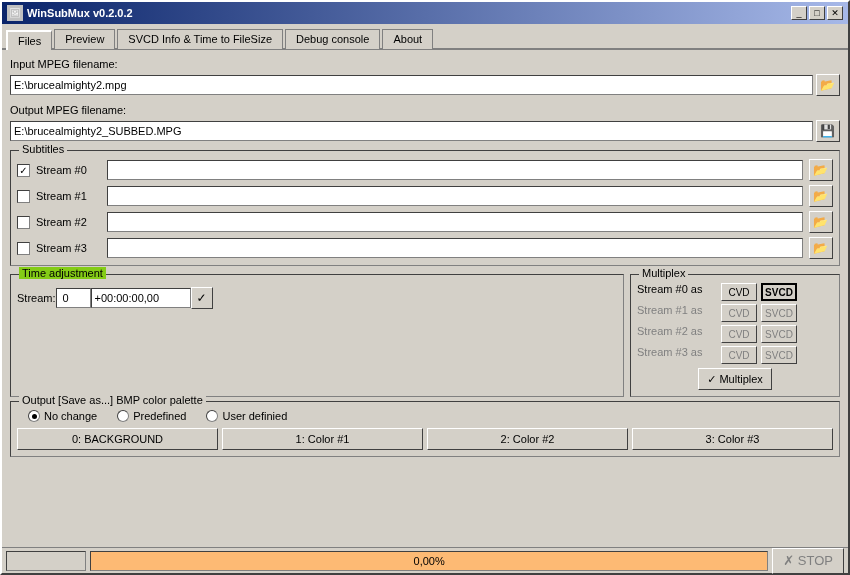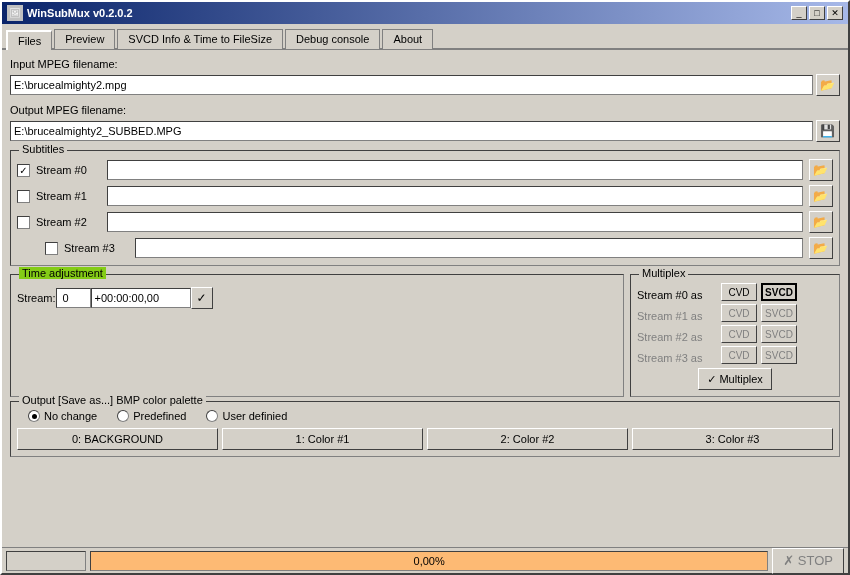--- a/index.html
+++ b/index.html
@@ -145,21 +145,21 @@
       background: #d4d0c8;
       padding: 0 3px;
       font-size: 11px;
     }
     .stream-row {
       display: flex;
       align-items: center;
       gap: 6px;
       margin-bottom: 4px;
     }
-    .stream-row:last-child { margin-bottom: 0; margin-left: 28px; }
+    .stream-row:last-child { margin-bottom: 0; }
     .checkbox {
       width: 13px;
       height: 13px;
       border: 1px solid #808080;
       border-top-color: #404040;
       border-left-color: #404040;
       background: white;
       display: flex;
       align-items: center;
       justify-content: center;
@@ -296,21 +296,21 @@
       border-top-color: #fff;
       border-left-color: #fff;
       cursor: pointer;
       display: flex;
       align-items: center;
       justify-content: center;
       font-size: 12px;
     }
     .mux-row {
       display: flex;
-      align-items: flex-end;
+      align-items: flex-start;
       gap: 4px;
       margin-bottom: 3px;
     }
     .mux-label {
       width: 80px;
       font-size: 11px;
       color: #808080;
     }
     .mux-label.active { color: black; }
     .mux-btn {

